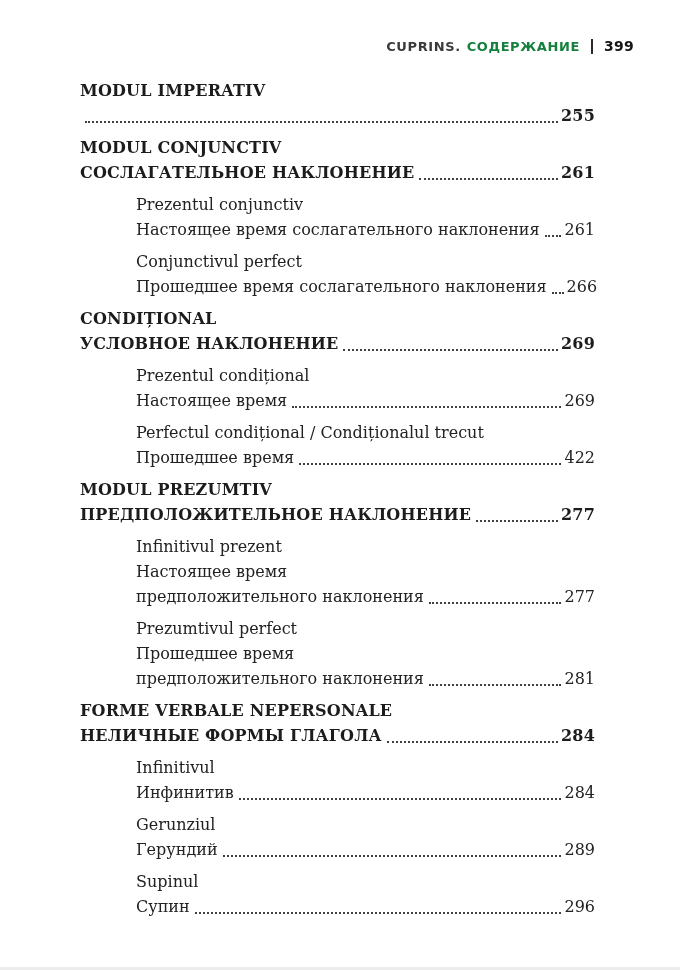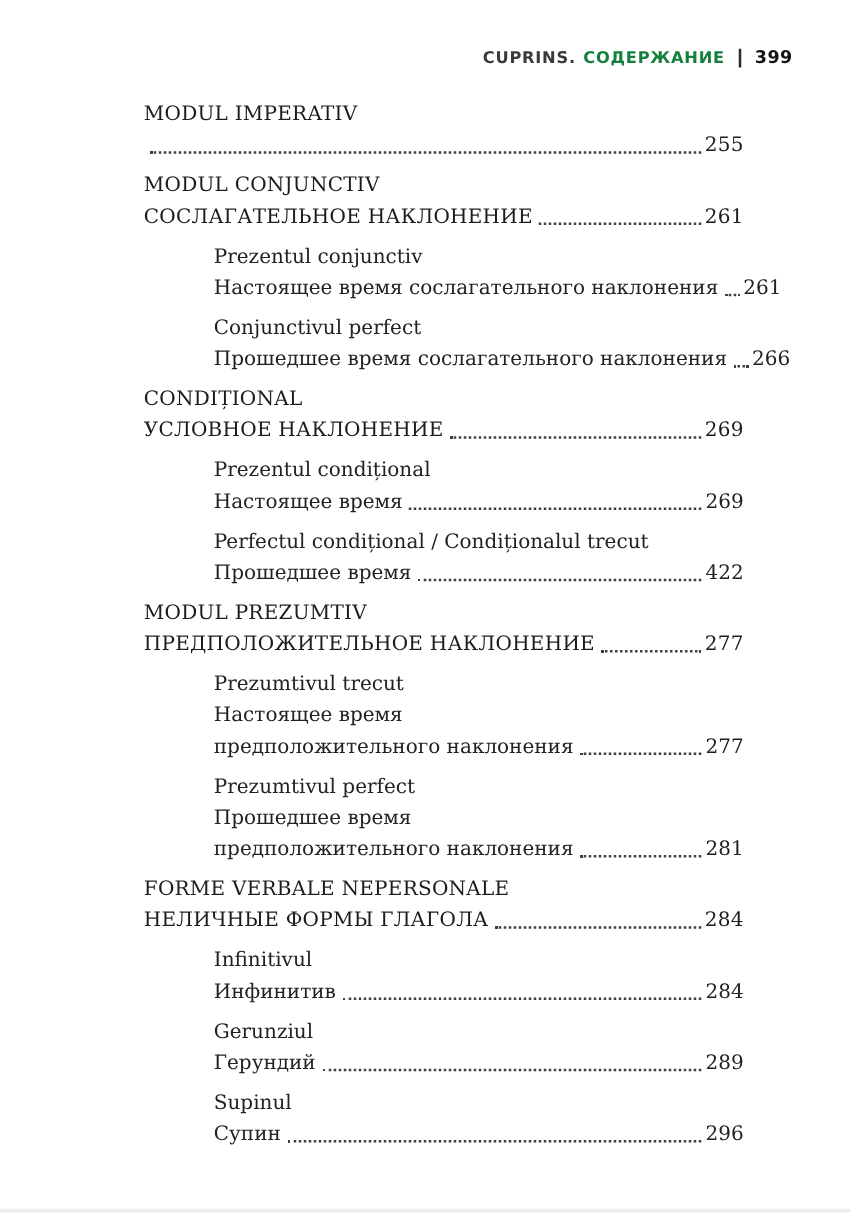--- a/index.html
+++ b/index.html
@@ -6,21 +6,21 @@
     margin: 0;
     padding: 0;
     background: #ffffff;
   }
   .page {
     position: relative;
     width: 680px;
     height: 970px;
     box-sizing: border-box;
     background: #ffffff;
-    padding: 38px 85px 0 115px;
+    padding: 38px 85px 0 80px;
     font-family: "DejaVu Serif", serif;
     color: #1f1f1f;
     overflow: hidden;
     border-bottom: 3px solid #ececec;
   }
   
   .page-header {
     display: flex;
     justify-content: flex-end;
     align-items: center;
@@ -39,21 +39,21 @@
     height: 15px;
     background: #2b2b2b;
     margin: 0 11px;
   }
   .h-num { color: #141414; font-size: 14px; letter-spacing: 0.3px; }
 
   
   .toc { }
   .entry { margin-bottom: 7px; }
   .entry.level1 {
-    font-weight: normal;
+    font-weight: bold;
     letter-spacing: 0.2px;
     color: #1c1c1c;
     text-align: center;
   }
   .entry.level2 {
     margin-left: 56px;
     font-weight: normal;
     color: #222222;
   }
   .line {
@@ -158,21 +158,21 @@
           <span class="txt">MODUL PREZUMTIV</span>
         </div>
         <div class="line">
           <span class="txt">ПРЕДПОЛОЖИТЕЛЬНОЕ НАКЛОНЕНИЕ</span>
           <span class="leader"></span>
           <span class="pg">277</span>
         </div>
       </div>
       <div class="entry level2">
         <div class="line">
-          <span class="txt">Prezumtivul trecut</span>
+          <span class="txt">Infinitivul prezent</span>
         </div>
         <div class="line">
           <span class="txt">Настоящее время</span>
         </div>
         <div class="line">
           <span class="txt">предположительного наклонения</span>
           <span class="leader"></span>
           <span class="pg">277</span>
         </div>
       </div>

